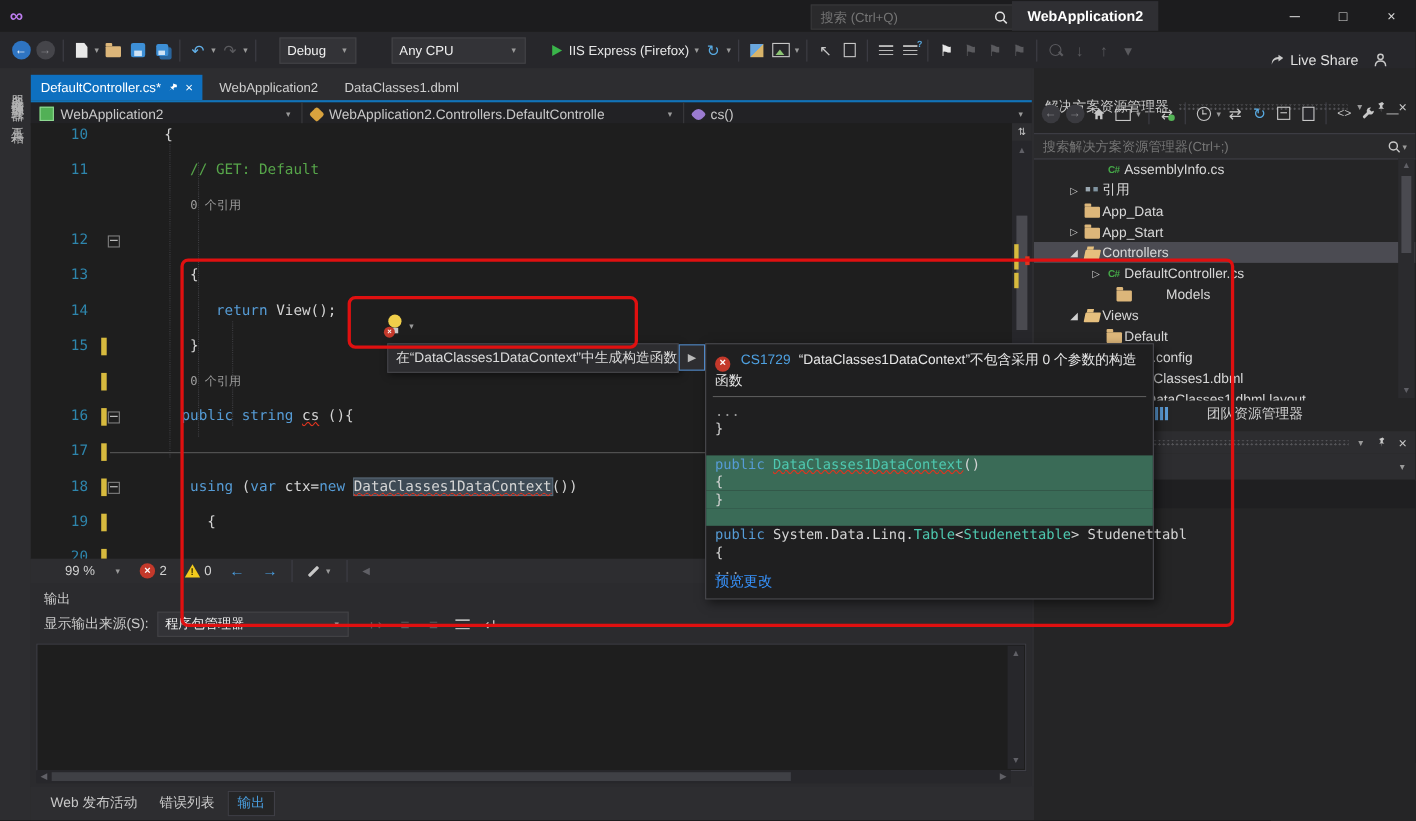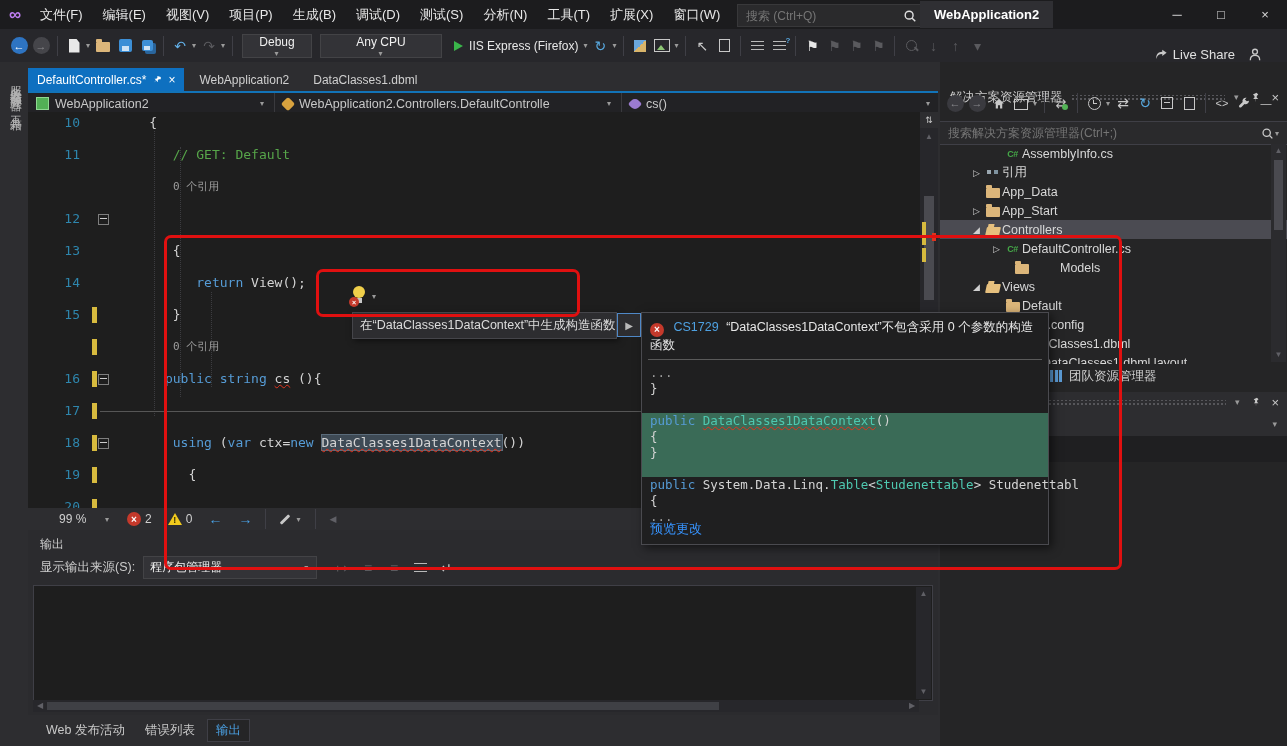--- a/index.html
+++ b/index.html
@@ -26,21 +26,21 @@
   .toolbar{position:absolute;left:0;top:29px;width:1287px;height:33px;background:#27272b;
            display:flex;align-items:center;padding-left:8px;box-sizing:border-box;}
   .t-sep{width:1px;height:20px;background:#3f3f46;margin:0 5px;}
   .ic{display:inline-flex;align-items:center;justify-content:center;width:20px;height:22px;
       font-size:14px;color:#c8c8c8;margin:0 1px;position:relative;}
   .ic.dis{color:#5a5a5e;}
   .ic .circ{width:17px;height:17px;border-radius:50%;display:flex;align-items:center;
       justify-content:center;font-size:11px;font-weight:bold;color:#fff;}
   .dd{font-size:8px;color:#9a9a9a;margin-left:1px;margin-right:2px;}
   .combo{height:22px;background:#333337;border:1px solid #434346;display:flex;align-items:center;
-         padding:0 6px;margin:0 4px;font-size:12px;color:#f0f0f0;justify-content:space-between;flex-direction:column;}
+         padding:0 6px;margin:0 16px;font-size:12px;color:#f0f0f0;justify-content:space-between;}
   .play-tri{width:0;height:0;border-left:9px solid #3ab54a;border-top:5.5px solid transparent;
             border-bottom:5.5px solid transparent;margin:0 6px 0 8px;}
   .run-label{color:#e8e8e8;font-size:12px;margin-right:4px;}
   .tright{position:absolute;right:24px;top:29px;height:33px;display:flex;align-items:flex-end;gap:12px;}
   .liveshare{display:flex;align-items:center;gap:5px;color:#e0e0e0;font-size:13px;}
   
   .ic-folder{width:14px;height:10px;background:#dcb67a;border-radius:1px;position:relative;margin-top:3px;}
   .ic-folder::before{content:"";position:absolute;left:0;top:-3px;width:6px;height:3px;background:#dcb67a;border-radius:1px 1px 0 0;}
   .ic-folderopen{width:14px;height:9px;background:#e6c07e;border-radius:1px;position:relative;margin-top:4px;transform:skewX(-12deg);}
   .ic-folderopen::before{content:"";position:absolute;left:1px;top:-3px;width:6px;height:3px;background:#e6c07e;}
@@ -157,21 +157,21 @@
   .sol-search .box{position:absolute;left:0px;top:1px;right:0px;height:22px;background:#2a2a2c;
                    border-top:1px solid #3f3f46;border-bottom:1px solid #3f3f46;display:flex;align-items:center;padding:0 6px;}
   .sol-search input{flex:1;background:transparent;border:none;outline:none;color:#7e7e7e;font-size:12px;
                     font-family:"Liberation Sans",sans-serif;}
   .soltree{position:absolute;left:0;top:82px;width:347px;height:220px;overflow:hidden;}
   .trow{position:relative;height:19px;display:flex;align-items:center;font-size:12.5px;color:#d8d8d8;}
   .trow.sel{background:#4b4b52;}
   .t-arrow{width:13px;font-size:9px;color:#d0d0d0;text-align:center;flex-shrink:0;}
   .t-icon{width:19px;display:flex;align-items:center;justify-content:center;flex-shrink:0;}
   .tree-vs{position:absolute;right:1px;top:82px;width:15px;height:218px;background:#2b2b2e;}
-  .team-row{position:absolute;left:0;top:302px;width:347px;height:24px;display:flex;align-items:center;}
+  .team-row{position:absolute;left:0;top:302px;width:347px;height:24px;display:flex;align-items:center;gap:28px;}
   .lower-title{position:absolute;left:0;top:330px;width:347px;height:20px;background:#2d2d30;
                display:flex;align-items:center;padding-left:8px;box-sizing:border-box;}
   .lower-toolbar{position:absolute;left:0;top:350px;width:347px;height:24px;background:#2d2d30;
                  border-bottom:1px solid #3f3f46;}
   .lower-content{position:absolute;left:0;top:374px;width:347px;height:310px;background:#252526;}
   .lower-band{position:absolute;left:0;top:0;width:347px;height:26px;background:#1f1f21;}
   
   .bulb-wrap{position:absolute;left:350px;top:286px;display:flex;align-items:center;gap:3px;z-index:42;}
   .bulb{position:relative;width:18px;height:20px;}
   .bulb .glass{position:absolute;left:3px;top:0;width:12px;height:12px;border-radius:50%;background:#f0cf4a;}
@@ -195,34 +195,20 @@
   .anno{position:absolute;border:3px solid #e01010;border-radius:7px;z-index:50;pointer-events:none;}
   svg{display:block;}
 </style>
 </head>
 <body>
 
 <div class="vs">
 
   <div class="titlebar">
     <span class="vslogo">∞</span>
-    <nav class="menu" id="menubar">
-        <span class="menu-item">文件(F)</span>
-        <span class="menu-item">编辑(E)</span>
-        <span class="menu-item">视图(V)</span>
-        <span class="menu-item">项目(P)</span>
-        <span class="menu-item">生成(B)</span>
-        <span class="menu-item">调试(D)</span>
-        <span class="menu-item">测试(S)</span>
-        <span class="menu-item">分析(N)</span>
-        <span class="menu-item">工具(T)</span>
-        <span class="menu-item">扩展(X)</span>
-        <span class="menu-item">窗口(W)</span>
-        <span class="menu-item">帮助(H)</span>
-      </nav>
     <div class="tb-search">
       <input placeholder="搜索 (Ctrl+Q)" style="">
       <span>
         <svg width="14" height="14" viewBox="0 0 16 16">
             <circle cx="7" cy="7" r="4.5" fill="none" stroke="#e0e0e0" stroke-width="1.6"></circle>
             <line x1="10.5" y1="10.5" x2="14" y2="14" stroke="#e0e0e0" stroke-width="1.6"></line>
           </svg>
       </span>
     </div>
     <div class="tb-title">WebApplication2</div>

